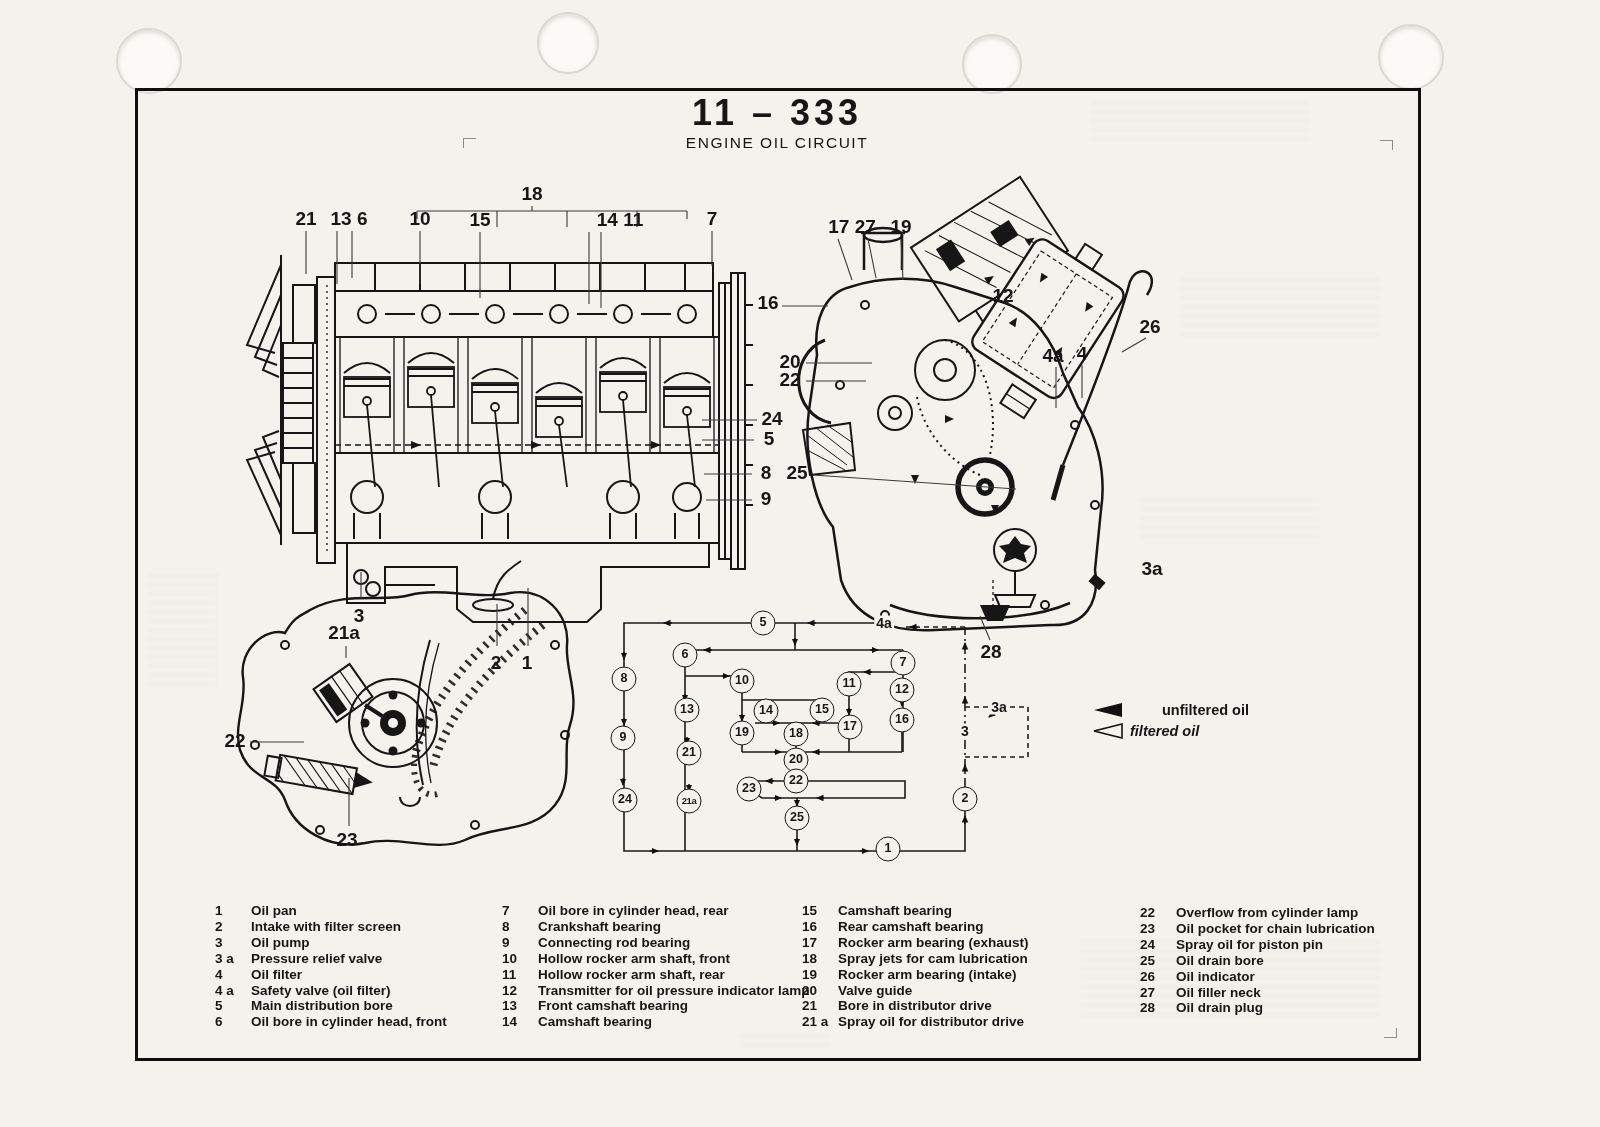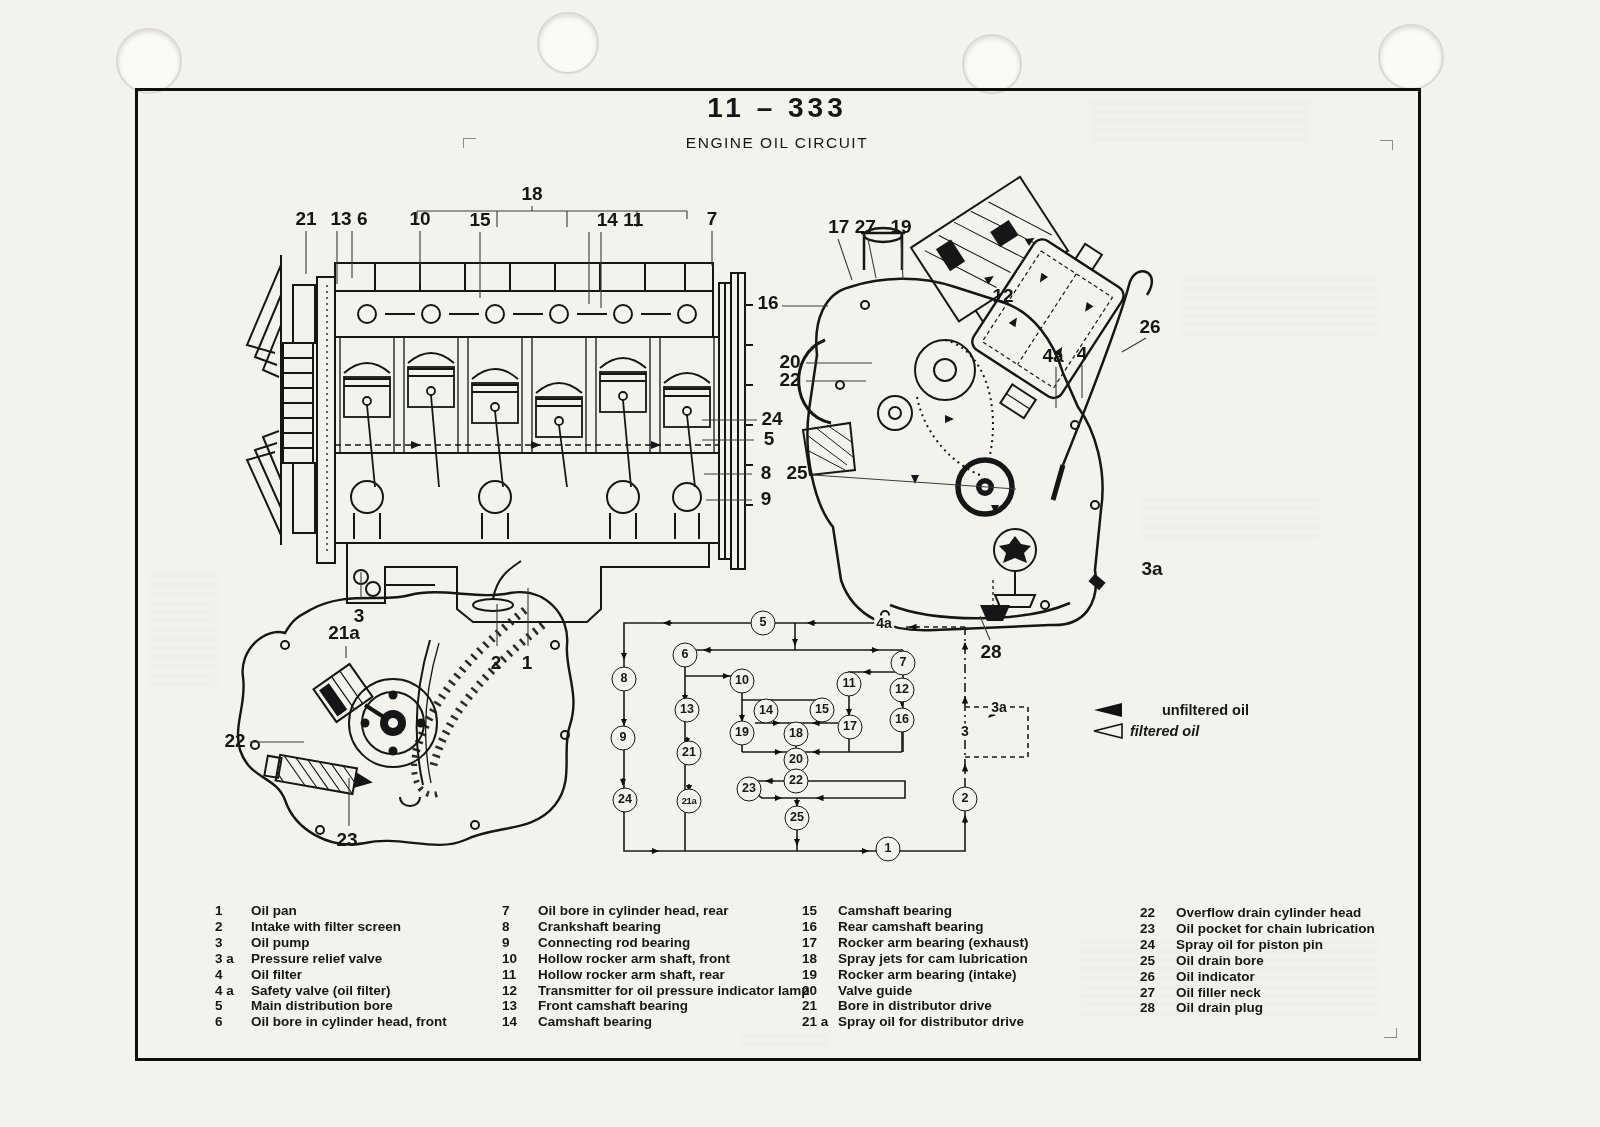--- a/index.html
+++ b/index.html
@@ -2,21 +2,21 @@
 <html><head>
 <meta charset="utf-8">
 <style>
   html,body{margin:0;padding:0;background:#e9e7e2;}
   .page{position:relative;width:1600px;height:1127px;background:#f4f2ed;overflow:hidden;
         font-family:"Liberation Sans","DejaVu Sans",sans-serif;color:#161616;}
   .hole{position:absolute;border-radius:50%;background:#fbfaf7;border:2px solid #dcd8d1;
         box-shadow:inset 0 2px 4px rgba(160,155,145,.35);}
   .frame{position:absolute;left:135px;top:88px;width:1280px;height:967px;border:3px solid #0f0f0f;}
   .pagecode{position:absolute;left:777px;top:92px;transform:translateX(-50%);
-        font-size:28px;font-weight:bold;letter-spacing:4px;white-space:nowrap;}
+        font-size:36px;font-weight:bold;letter-spacing:4px;white-space:nowrap;}
   .pagetitle{position:absolute;left:777px;top:134px;transform:translateX(-50%);
         font-size:15.5px;font-weight:normal;letter-spacing:1.5px;white-space:nowrap;}
   .cmark{position:absolute;width:12px;height:9px;}
   .cm-tl{border-top:1.5px solid #8f8d88;border-left:1.5px solid #8f8d88;}
   .cm-tr{border-top:1.5px solid #8f8d88;border-right:1.5px solid #8f8d88;}
   .cm-br{border-bottom:1.5px solid #8f8d88;border-right:1.5px solid #8f8d88;}
   svg.art,svg.overlay{position:absolute;}
   svg.overlay{left:0;top:0;z-index:4;pointer-events:none;}
   .co{position:absolute;transform:translate(-50%,-50%);font-size:19px;font-weight:bold;
       white-space:nowrap;z-index:6;}
@@ -573,21 +573,21 @@
 
       <div class="prow">
         <span class="pnum">21 a</span>
         <span class="plabel">Spray oil for distributor drive</span>
       </div>
     </div>
   <div class="parts" style="left:1140px;top:905px;">
 
       <div class="prow">
         <span class="pnum">22</span>
-        <span class="plabel">Overflow drain cylinder head</span>
+        <span class="plabel">Overflow from cylinder lamp</span>
       </div>
 
       <div class="prow">
         <span class="pnum">23</span>
         <span class="plabel">Oil pocket for chain lubrication</span>
       </div>
 
       <div class="prow">
         <span class="pnum">24</span>
         <span class="plabel">Spray oil for piston pin</span>

